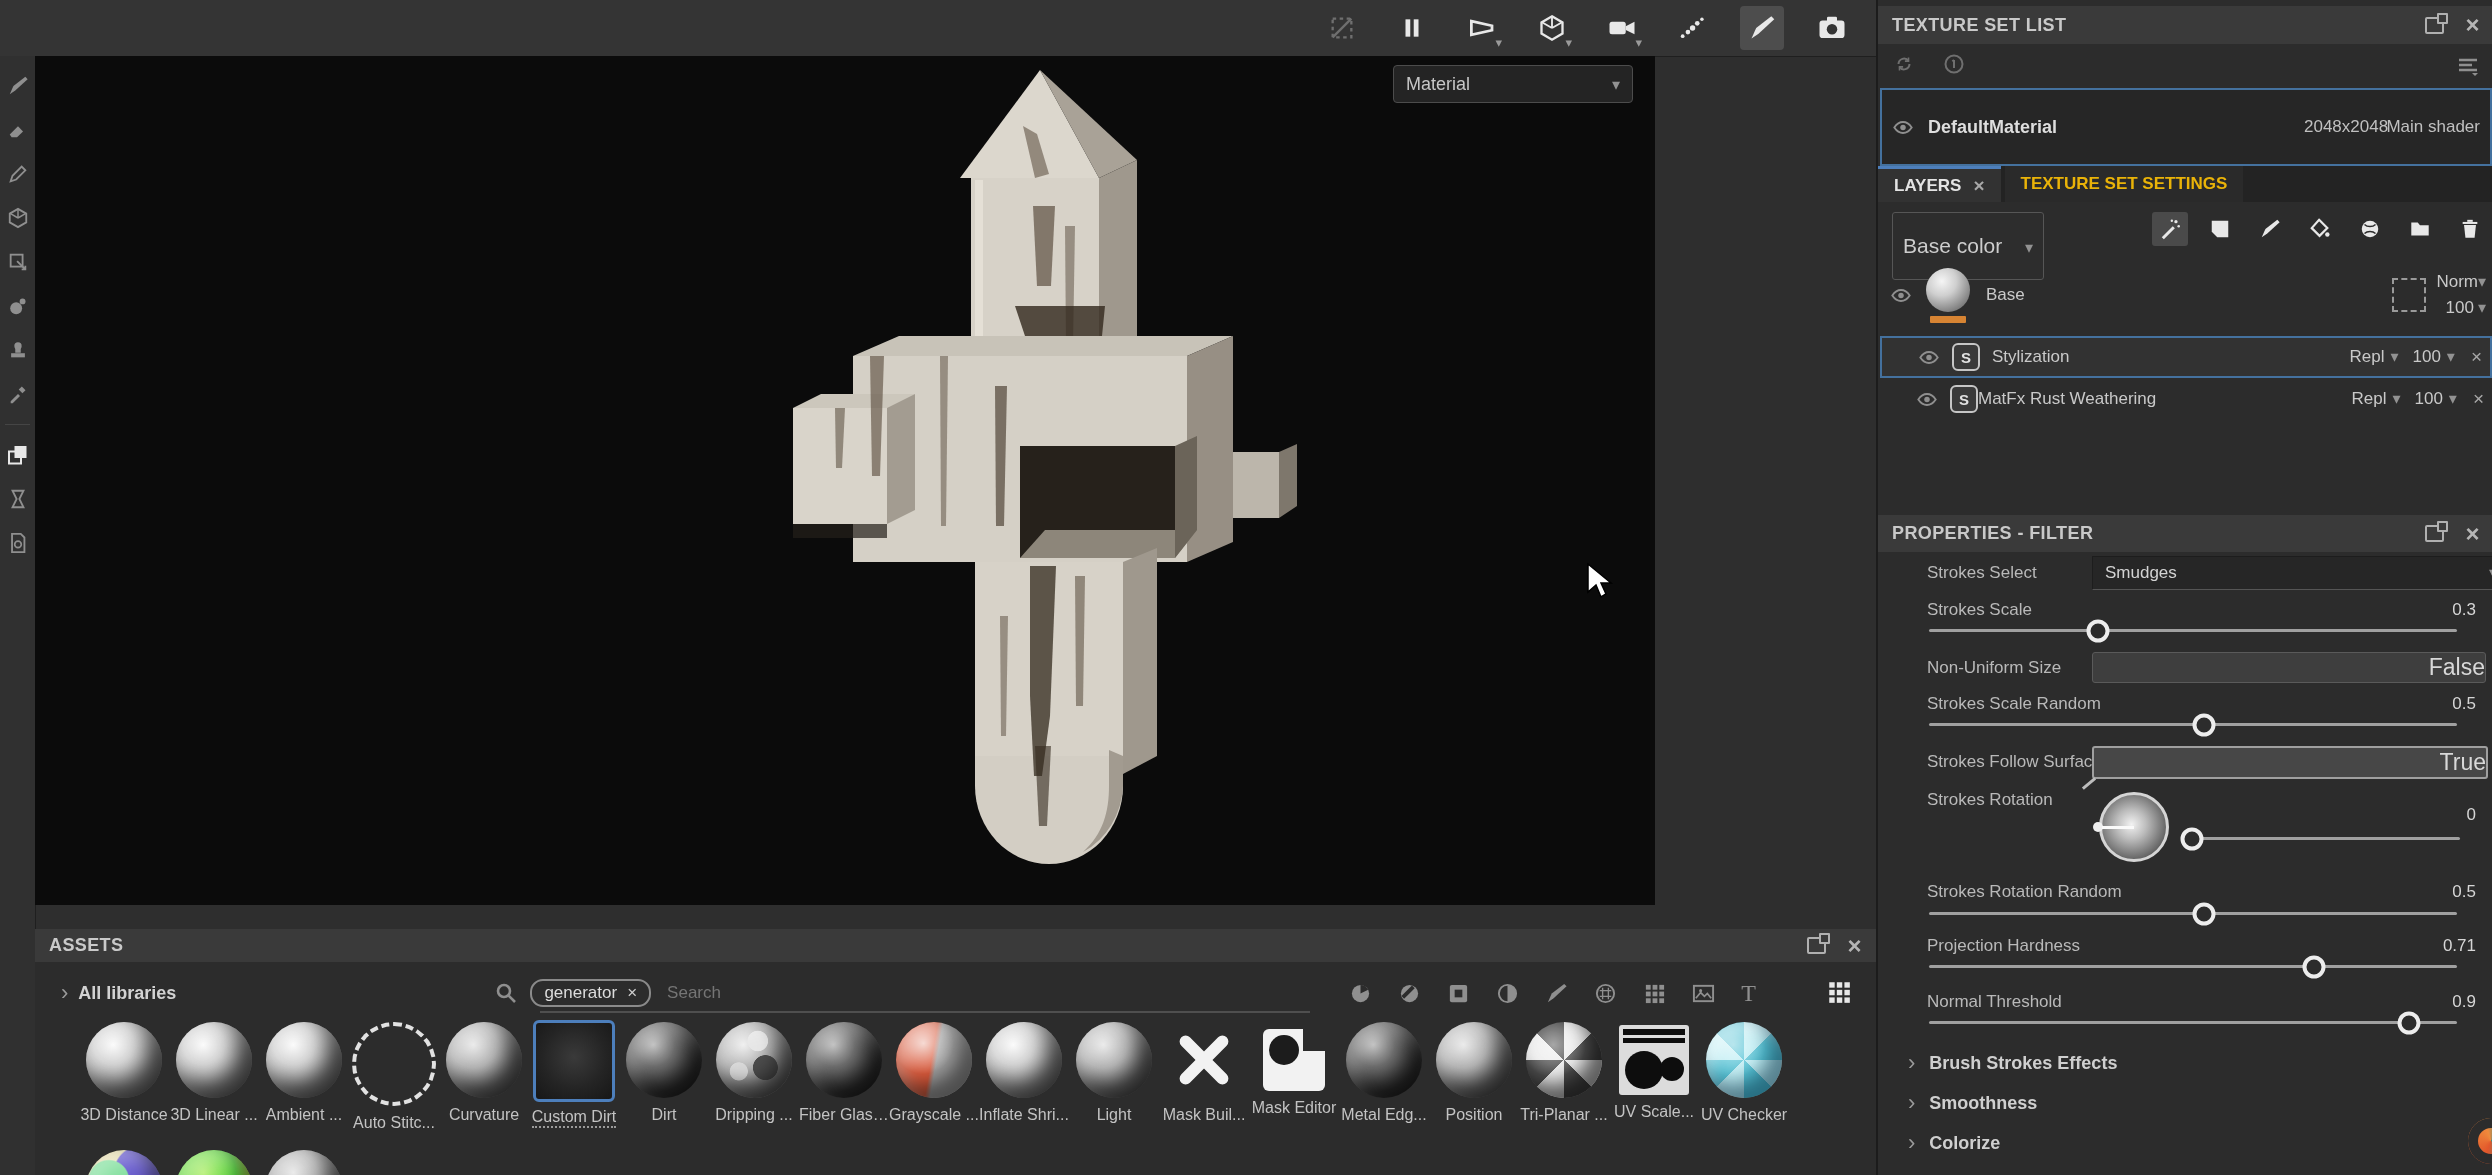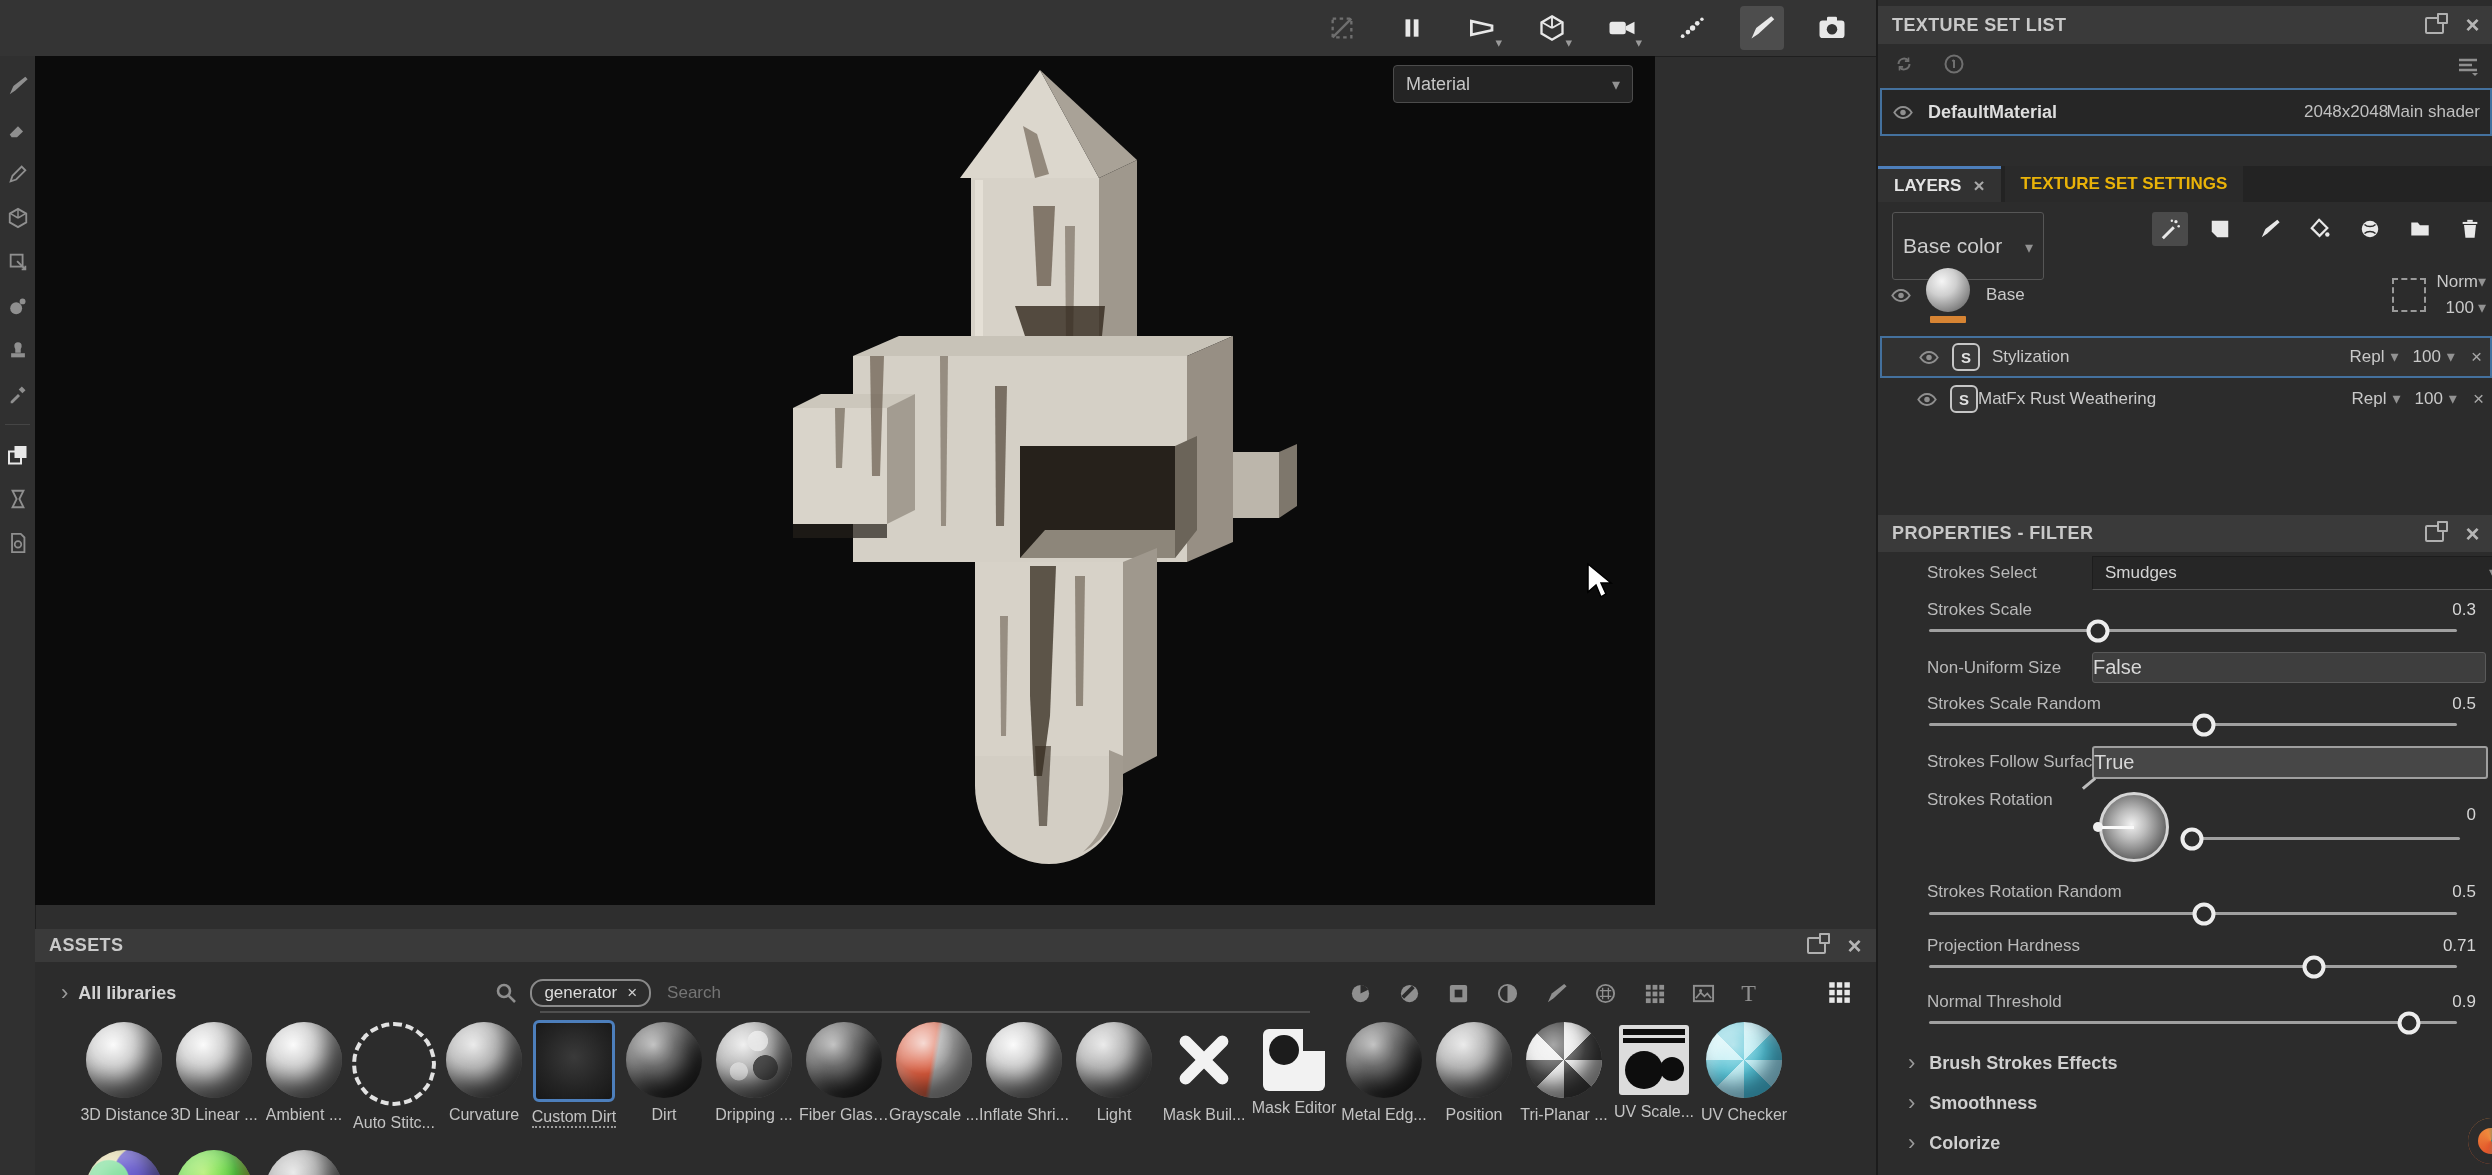--- a/index.html
+++ b/index.html
@@ -98,21 +98,21 @@
   .uvb::before{content:"";position:absolute;left:6px;top:26px;width:38px;height:38px;border-radius:50%;background:#0d0d0d}
   .uvb::after{content:"";position:absolute;right:5px;top:32px;width:24px;height:24px;border-radius:50%;background:#0d0d0d}
   .uvbbars{position:absolute;left:4px;top:4px;right:4px;height:18px;
       background:linear-gradient(#0d0d0d 0 6px,transparent 6px 9px,#0d0d0d 9px 14px,transparent 14px)}
 
   
   .rpanel{left:1876px;top:0;width:616px;height:1175px;background:#2c2c2c;border-left:2px solid #1c1c1c}
   .rpanel .phead{position:absolute;left:0;right:0}
   .rowicons{position:absolute;left:14px;top:52px;display:flex;gap:26px;align-items:center}
   .dmrow{position:absolute;left:2px;right:2px;top:88px;height:42px;background:#262626;
-         border:2px solid #44719e;display:flex;align-items:center;padding:1px 10px;gap:14px}
+         border:2px solid #44719e;display:flex;align-items:center;padding:16px 10px;gap:14px}
   .dmname{font-size:18px;font-weight:bold;color:#dedede}
   .dmres{position:absolute;left:422px;font-size:17px;color:#c0c0c0}
   .dmshader{position:absolute;right:10px;font-size:17px;color:#c0c0c0}
 
   .tabbar{position:absolute;left:0;right:0;top:166px;height:36px;background:#232323;display:flex}
   .tab{display:flex;align-items:center;gap:12px;padding:0 16px;font-size:17px;font-weight:bold}
   .tab.active{background:#323232;border-top:3px solid #4d7fbc;color:#e4e4e4}
   .tab.inactive{background:#2a2a2a;color:#eab308;margin-left:4px}
 
   .ddbox{background:#2d2d2d;border:1px solid #565656;border-radius:3px;display:flex;align-items:center;
@@ -132,21 +132,21 @@
   .blendtxt{color:#c9c9c9}
   .x-small{color:#a8a8a8;font-size:19px}
 
   .plabel{font-size:17px;color:#b9b9b9}
   .pvalue{font-size:17px;color:#d6d6d6;text-align:right}
   .slider{position:absolute;height:26px}
   .track{position:absolute;left:0;right:0;top:50%;height:3px;margin-top:-2px;background:#a0a0a0;border-radius:2px}
   .knob{position:absolute;top:50%;width:15px;height:15px;border:4px solid #ededed;border-radius:50%;
         background:#2c2c2c;transform:translate(-50%,-50%)}
   .valbtn{position:absolute;left:214px;width:392px;height:29px;background:#3e3e3e;border:1px solid #5a5a5a;
-          border-radius:3px;display:flex;align-items:center;justify-content:flex-start;font-size:20px;color:#d8d8d8}
+          border-radius:3px;display:flex;align-items:center;justify-content:flex-end;font-size:23px;color:#d8d8d8}
   .valbtn.on{border:2px solid #9f9f9f;background:#474747}
   .seldd{position:absolute;left:214px;width:392px;height:32px;background:#262626;border:1px solid #1d1d1d;
          border-bottom:1px solid #555;display:flex;align-items:center;justify-content:space-between;
          padding:0 12px;font-size:17px;color:#d3d3d3}
   .dial{position:absolute;left:221px;top:792px;width:64px;height:64px;border-radius:50%;border:3px solid #d5d5d5;
         background:radial-gradient(circle at 46% 46%,#f2f2f2 0%,#bdbdbd 30%,#5d5d5d 75%,#2e2e2e 100%)}
   .dial::after{content:"";position:absolute;left:0;top:50%;width:32px;height:3px;margin-top:-1px;background:#fafafa}
   .dial::before{content:"";position:absolute;left:-9px;top:50%;width:10px;height:10px;margin-top:-5px;
         border-radius:50%;background:#efefef}
   .dialtick{position:absolute;left:203px;top:782px;width:16px;height:3px;background:#bdbdbd;transform:rotate(-40deg)}

